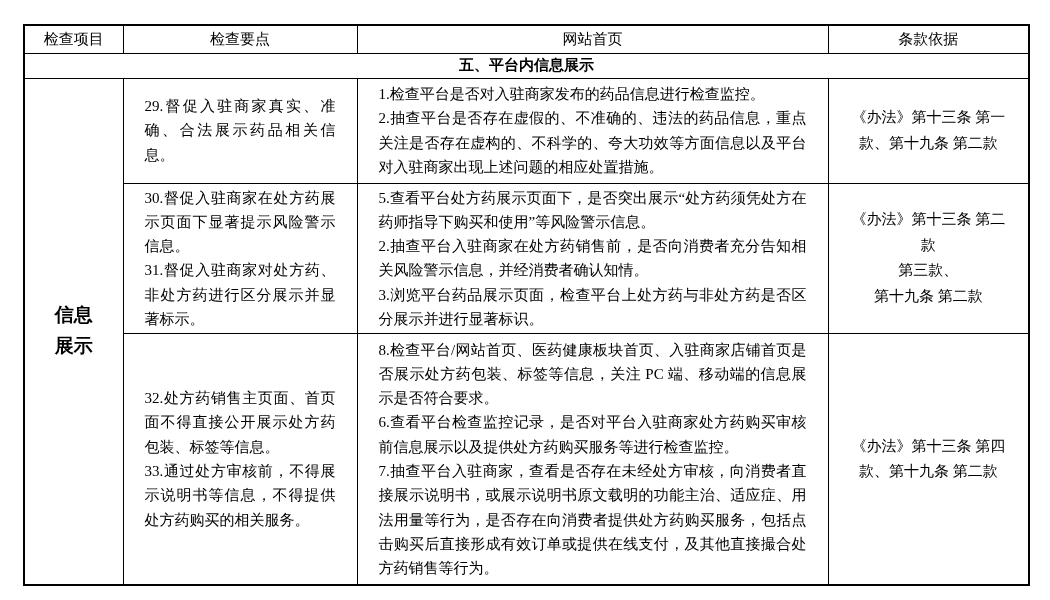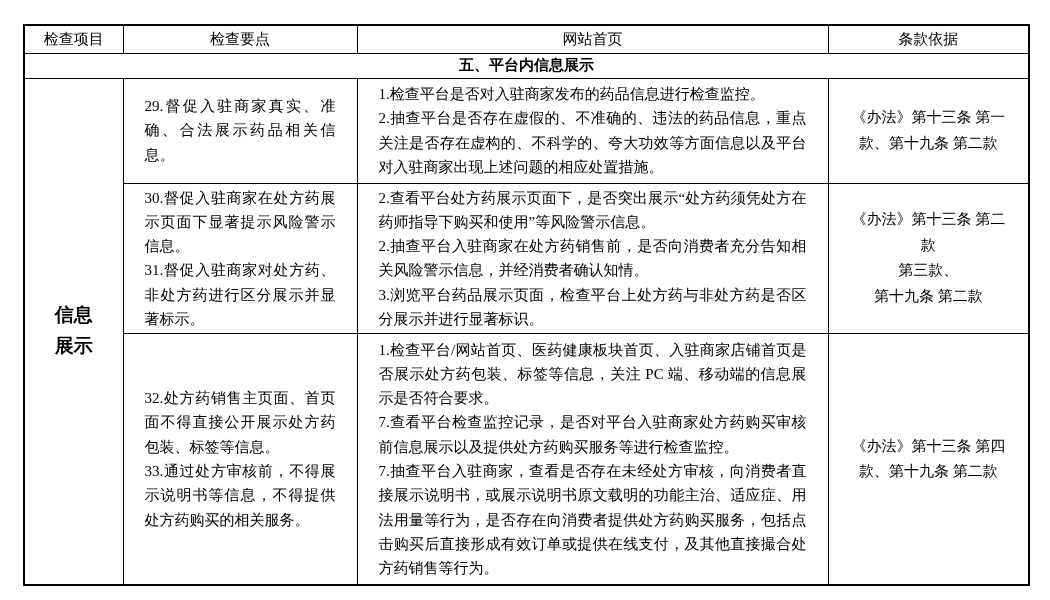--- a/index.html
+++ b/index.html
@@ -102,34 +102,34 @@
         <div class="txt-item">2.抽查平台是否存在虚假的、不准确的、违法的药品信息，重点关注是否存在虚构的、不科学的、夸大功效等方面信息以及平台对入驻商家出现上述问题的相应处置措施。</div>
       </td>
       <td class="basis-cell">《办法》第十三条 第一款、第十九条 第二款</td>
     </tr>
     <tr class="row-2">
       <td class="points-cell">
         <div class="txt-item">30.督促入驻商家在处方药展示页面下显著提示风险警示信息。</div>
         <div class="txt-item">31.督促入驻商家对处方药、非处方药进行区分展示并显著标示。</div>
       </td>
       <td class="content-cell">
-        <div class="txt-item">2.查看平台处方药展示页面下，是否突出展示“处方药须凭处方在药师指导下购买和使用”等风险警示信息。</div>
+        <div class="txt-item">5.查看平台处方药展示页面下，是否突出展示“处方药须凭处方在药师指导下购买和使用”等风险警示信息。</div>
         <div class="txt-item">2.抽查平台入驻商家在处方药销售前，是否向消费者充分告知相关风险警示信息，并经消费者确认知情。</div>
         <div class="txt-item">3.浏览平台药品展示页面，检查平台上处方药与非处方药是否区分展示并进行显著标识。</div>
       </td>
       <td class="basis-cell">《办法》第十三条 第二款
 第三款、
 第十九条 第二款</td>
     </tr>
     <tr class="row-3">
       <td class="points-cell">
         <div class="txt-item">32.处方药销售主页面、首页面不得直接公开展示处方药包装、标签等信息。</div>
         <div class="txt-item">33.通过处方审核前，不得展示说明书等信息，不得提供处方药购买的相关服务。</div>
       </td>
       <td class="content-cell">
-        <div class="txt-item">1.检查平台/网站首页、医药健康板块首页、入驻商家店铺首页是否展示处方药包装、标签等信息，关注 PC 端、移动端的信息展示是否符合要求。</div>
-        <div class="txt-item">7.查看平台检查监控记录，是否对平台入驻商家处方药购买审核前信息展示以及提供处方药购买服务等进行检查监控。</div>
+        <div class="txt-item">8.检查平台/网站首页、医药健康板块首页、入驻商家店铺首页是否展示处方药包装、标签等信息，关注 PC 端、移动端的信息展示是否符合要求。</div>
+        <div class="txt-item">6.查看平台检查监控记录，是否对平台入驻商家处方药购买审核前信息展示以及提供处方药购买服务等进行检查监控。</div>
         <div class="txt-item">7.抽查平台入驻商家，查看是否存在未经处方审核，向消费者直接展示说明书，或展示说明书原文载明的功能主治、适应症、用法用量等行为，是否存在向消费者提供处方药购买服务，包括点击购买后直接形成有效订单或提供在线支付，及其他直接撮合处方药销售等行为。</div>
       </td>
       <td class="basis-cell">《办法》第十三条 第四款、第十九条 第二款</td>
     </tr>
   </tbody>
 </table>
 
 </body></html>

